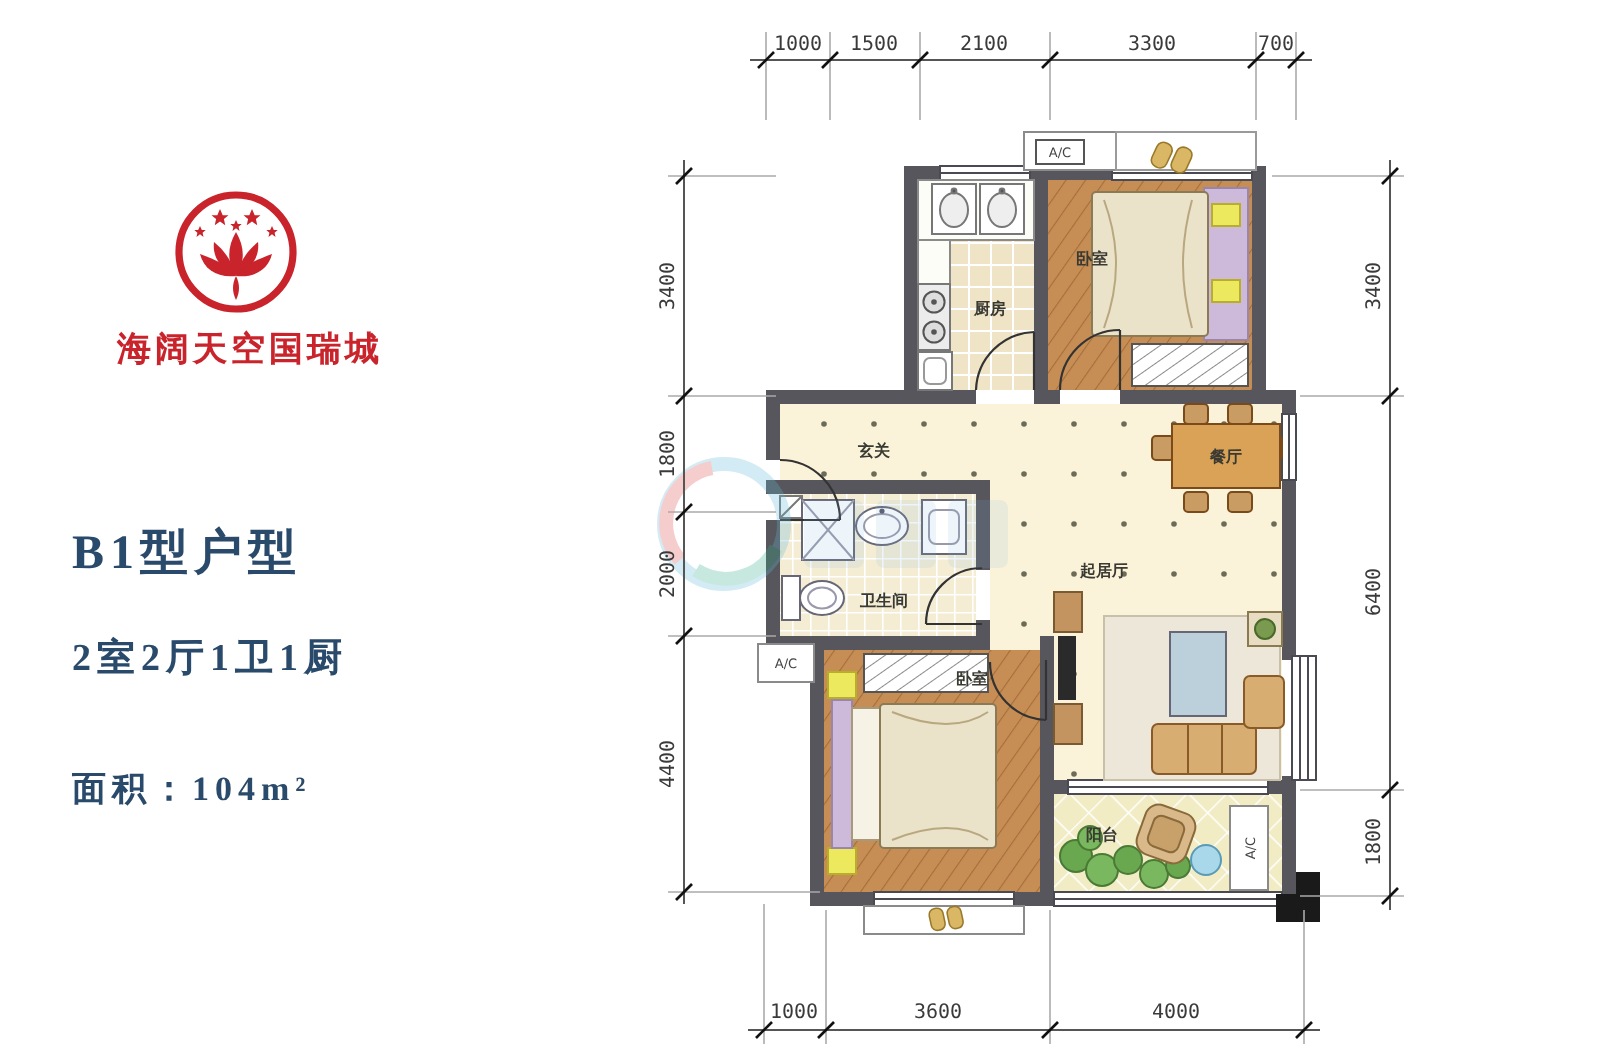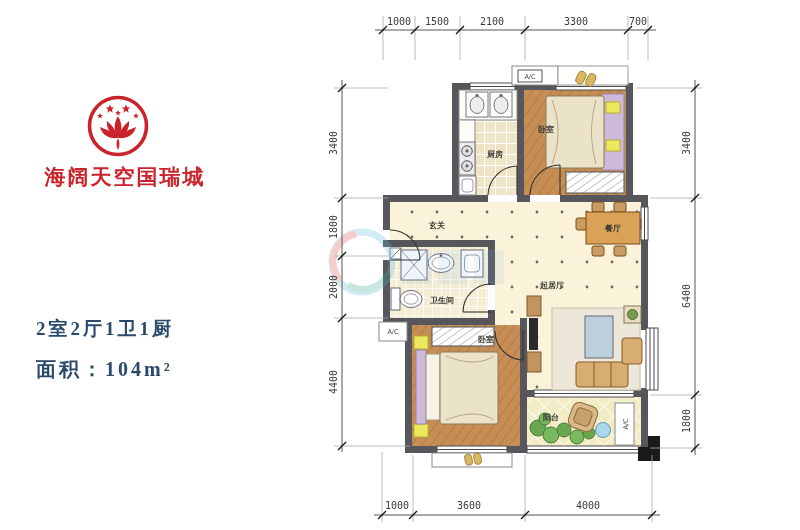--- a/index.html
+++ b/index.html
@@ -1,27 +1,27 @@
 <!DOCTYPE html>
 <html><head>
 <meta charset="utf-8">
 <style>
   html,body{margin:0;padding:0;background:#ffffff;}
   .stage{position:relative;width:800px;height:530px;background:#fff;overflow:hidden;
          font-family:"Liberation Sans",sans-serif;}
   .plan-svg{position:absolute;left:0;top:0;}
   .brand-logo{position:absolute;left:86px;top:94px;width:64px;height:64px;}
   .brand-name{position:absolute;left:30px;top:163px;width:190px;text-align:center;
-      font-family:"Liberation Serif",serif;font-weight:bold;font-size:21px;
+      font-family:"Liberation Serif",serif;font-weight:bold;font-size:17px;
       letter-spacing:2px;color:#c9242b;}
   .info-line{position:absolute;left:36px;font-family:"Liberation Serif",serif;
       font-weight:bold;color:#2a4a6b;letter-spacing:3px;}
   .info-title{top:260px;font-size:24px;}
   .info-layout{top:316px;font-size:19px;}
-  .info-area{top:356px;font-size:20px;}
+  .info-area{top:383px;font-size:17px;}
   text{font-family:"DejaVu Sans",sans-serif;}
   .dim-num{font-family:"DejaVu Sans Mono","Liberation Mono",monospace;font-size:10px;fill:#3a3a3a;}
   .room-label{font-size:8px;font-weight:bold;fill:#3a3a32;}
   .ac-label{font-size:6.5px;fill:#444;}
 </style>
 </head>
 <body>
 
 <div class="stage">
 
@@ -40,20 +40,21 @@
         <path d="M32,22 C36,29 37,36 32,44 C27,36 28,29 32,22 Z"></path>
         <path d="M32,44 C25,41 20,35 21,27 C27,32 30,37 32,44 Z"></path>
         <path d="M32,44 C39,41 44,35 43,27 C37,32 34,37 32,44 Z"></path>
         <path d="M32,44 C23,45 16,41 14,33 C22,36 29,39 32,44 Z"></path>
         <path d="M32,44 C41,45 48,41 50,33 C42,36 35,39 32,44 Z"></path>
         <path d="M32,44 C34,48 34,52 32,56 C30,52 30,48 32,44 Z"></path>
       </g>
     </svg>
   </div>
   <div class="brand-name">海阔天空国瑞城</div>
+  <div class="info-line info-title">B1型户型</div>
   <div class="info-line info-layout">2室2厅1卫1厨</div>
   <div class="info-line info-area">面积：104m²</div>
 
   <svg class="plan-svg" width="800" height="530" viewBox="0 0 800 530">
     <defs>
       <pattern id="pKitchTile" width="11" height="11" patternUnits="userSpaceOnUse">
         <rect width="11" height="11" fill="#efe5c6"></rect>
         <path d="M0 0H11 M0 0V11" stroke="#ffffff" stroke-width="2"></path>
       </pattern>
       <pattern id="pBathTile" width="9" height="9" patternUnits="userSpaceOnUse">

